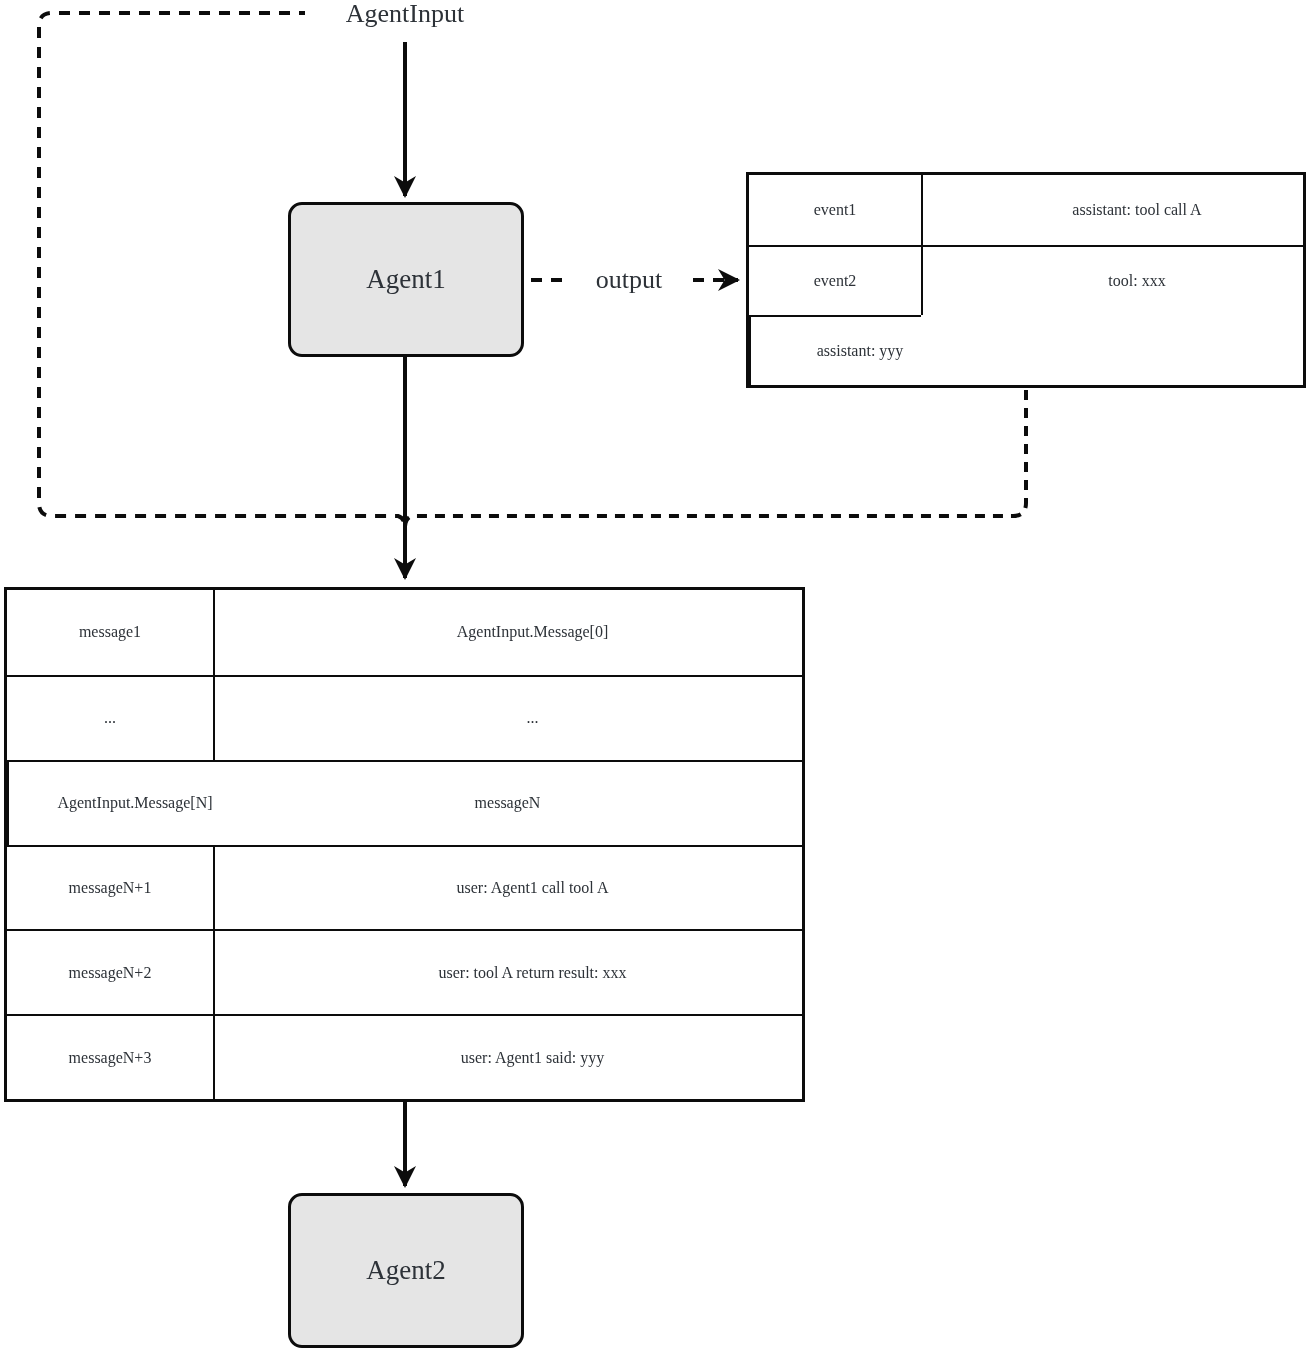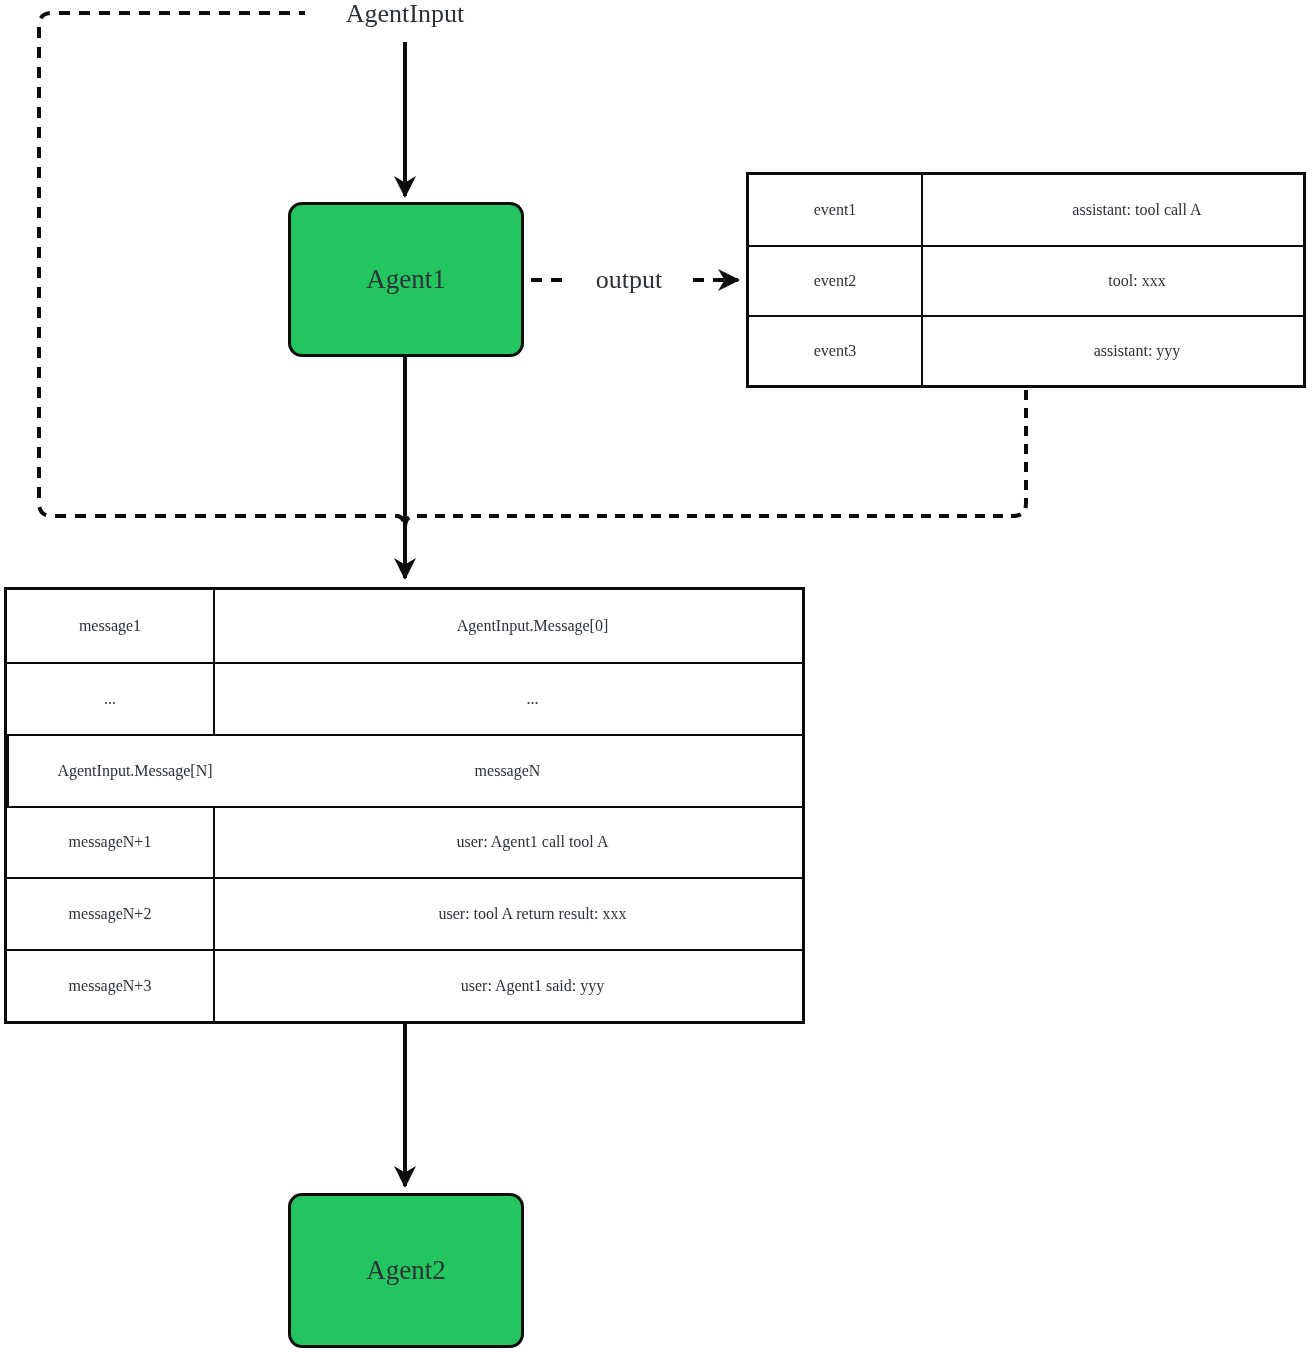--- a/index.html
+++ b/index.html
@@ -24,21 +24,21 @@
     align-items: center;
     justify-content: center;
     font-size: 26px;
     color: #2d3238;
     background: #ffffff;
   }
   .node {
     position: absolute;
     width: 236px;
     height: 155px;
-    background: #22c55e;
+    background: #e5e5e5;
     border: 3.5px solid #0c0c0c;
     border-radius: 14px;
     display: flex;
     align-items: center;
     justify-content: center;
     box-sizing: border-box;
   }
   .node-label {
     font-size: 27px;
     color: #2d3238;
@@ -63,21 +63,21 @@
   .dtable .dcell.r0 { border-top: none; }
   .dtable .dcell.val { border-left: 2.5px solid #0c0c0c; padding-left: 48px; }
   .etable {
     left: 746px; top: 172px;
     width: 560px; height: 216px;
     grid-template-columns: 172px 1fr;
     grid-template-rows: repeat(3, 1fr);
   }
   .mtable {
     left: 4px; top: 587px;
-    width: 801px; height: 437px;
+    width: 801px; height: 515px;
     grid-template-columns: 206px 1fr;
     grid-template-rows: repeat(6, 1fr);
   }
 </style>
 </head>
 <body>
 
 <div class="canvas">
 
   <svg class="connector-layer" viewBox="0 0 1312 1352" xmlns="http://www.w3.org/2000/svg">
@@ -107,21 +107,20 @@
     <span class="node-label">Agent1</span>
   </div>
 
   <div class="flow-label" style="left:569px; top:263px; width:120px; height:34px;">output</div>
 
   <div class="dtable etable">
     <div class="dcell r0 key">event1</div>
     <div class="dcell r0 val">assistant: tool call A</div>
     <div class="dcell key">event2</div>
     <div class="dcell val">tool: xxx</div>
-    <div class="dcell key">event3</div>
     <div class="dcell val">assistant: yyy</div>
   </div>
 
   <div class="dtable mtable">
     <div class="dcell r0 key">message1</div>
     <div class="dcell r0 val">AgentInput.Message[0]</div>
     <div class="dcell key">...</div>
     <div class="dcell val">...</div>
     <div class="dcell val">AgentInput.Message[N]</div>
     <div class="dcell key">messageN</div>

